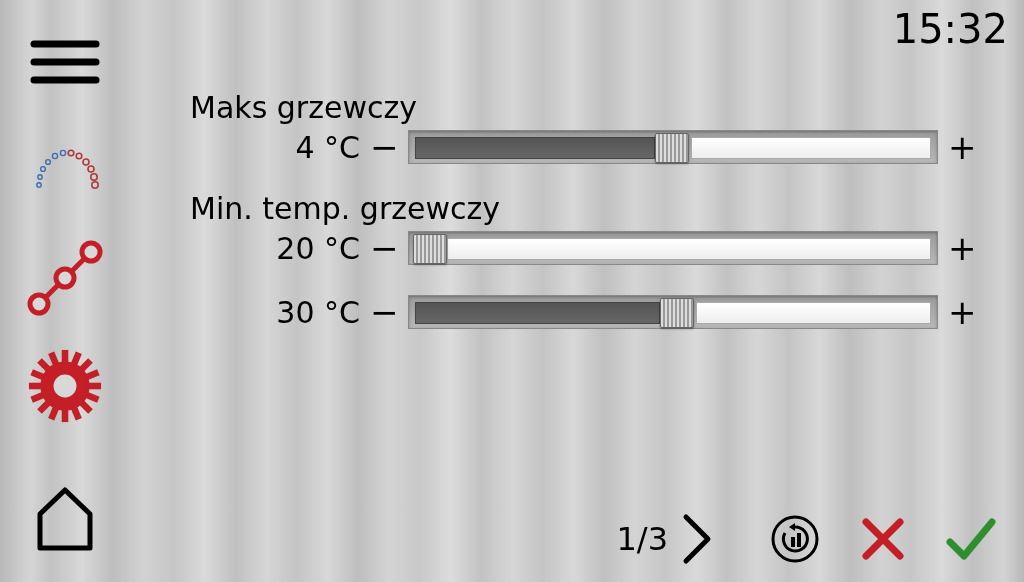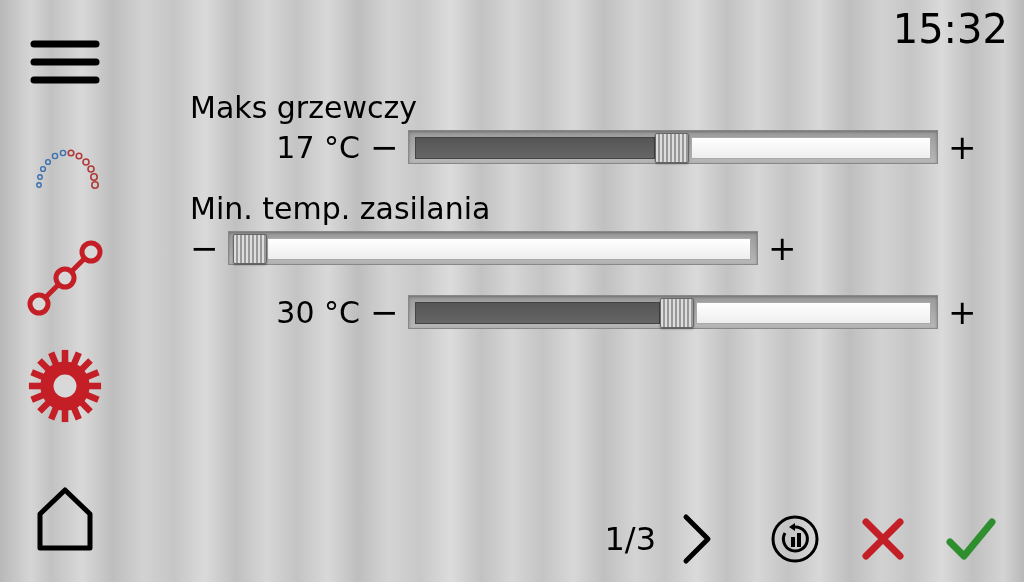--- a/index.html
+++ b/index.html
@@ -63,21 +63,21 @@
     background: repeating-linear-gradient(90deg,#ddd 0,#ddd 2px,#999 2px,#999 4px);
     border:1px solid #666; border-radius:2px;
     box-shadow: 0 1px 2px rgba(0,0,0,.4);
     cursor:grab;
   }
 
   .footer {
     position:absolute; bottom: 14px; right: 24px; left: 190px;
     display:flex; align-items:center; justify-content:flex-end; gap: 30px;
   }
-  .page-ind { font-size: 32px; color:#000; display:flex; align-items:center; gap: 12px; margin-right: 10px;}
+  .page-ind { font-size: 32px; color:#000; display:flex; align-items:center; margin-right: 10px;}
   .fbtn { width:58px; height:58px; display:flex; align-items:center; justify-content:center; cursor:pointer; }
 </style>
 </head>
 <body>
 
 <div class="clock">15:32</div>
 
 <div class="sidebar">
   <div class="sb-item">
     <svg width="70" height="48" viewBox="0 0 70 48">
@@ -145,34 +145,35 @@
       <path d="M10 32 L35 8 L60 32 L60 66 L10 66 Z" fill="none" stroke="#000" stroke-width="5" stroke-linejoin="round"></path>
     </svg>
   </div>
 </div>
 
 <div class="content">
 
   <div class="row">
     <div class="row-label">Maks grzewczy</div>
     <div class="row-ctrl">
-      <div class="row-value">17 °C</div>
+      <div class="row-value">4 °C</div>
       <div class="pm">−</div>
       <div class="slider-wrap">
         <div class="slider-track-dark" style="width:240px"></div>
         <div class="slider-track-light" style="width:240px"></div>
         <div class="slider-thumb" style="left:246px"></div>
       </div>
       <div class="pm">+</div>
     </div>
   </div>
 
   <div class="row">
-    <div class="row-label">Min. temp. zasilania</div>
+    <div class="row-label">Min. temp. grzewczy</div>
     <div class="row-ctrl">
+      <div class="row-value">20 °C</div>
       <div class="pm">−</div>
       <div class="slider-wrap">
         <div class="slider-track-dark" style="width:0px"></div>
         <div class="slider-track-light" style="width:484px"></div>
         <div class="slider-thumb" style="left:4px"></div>
       </div>
       <div class="pm">+</div>
     </div>
   </div>
 

